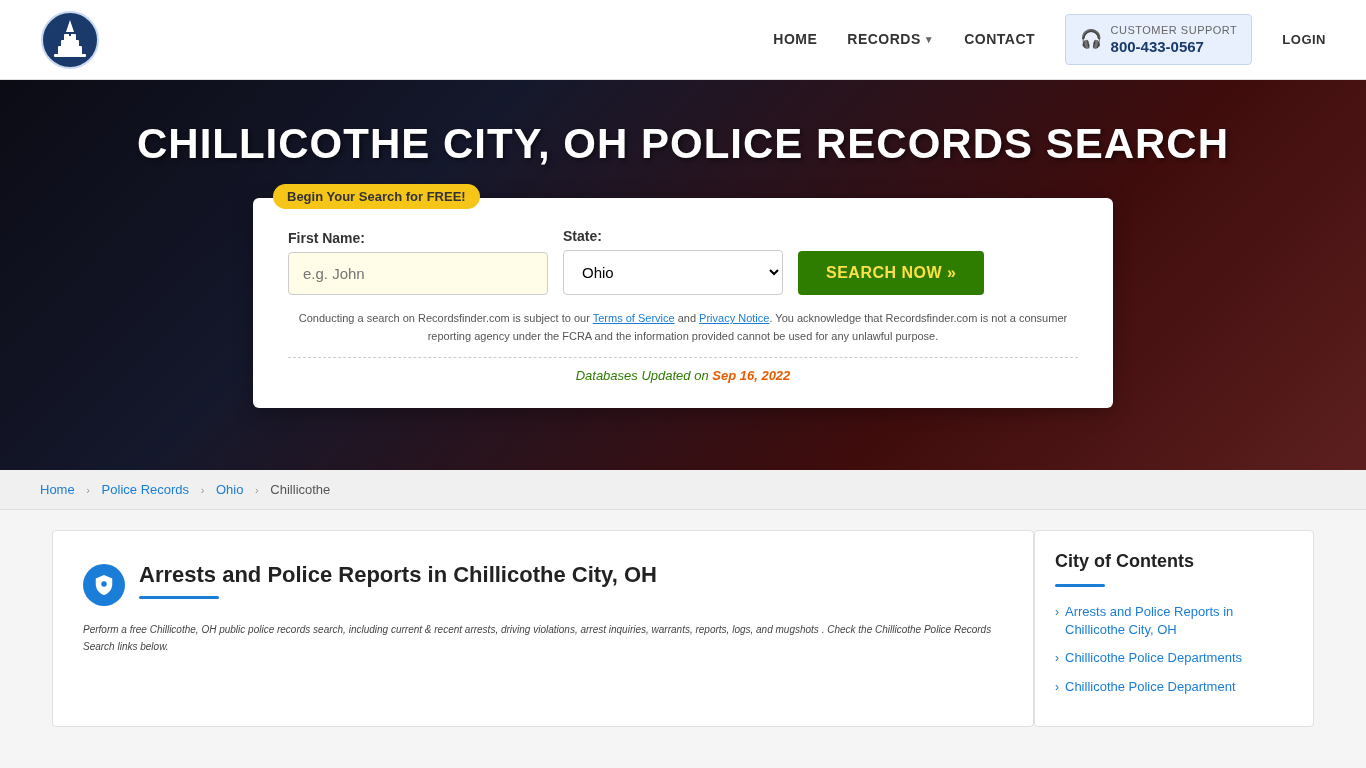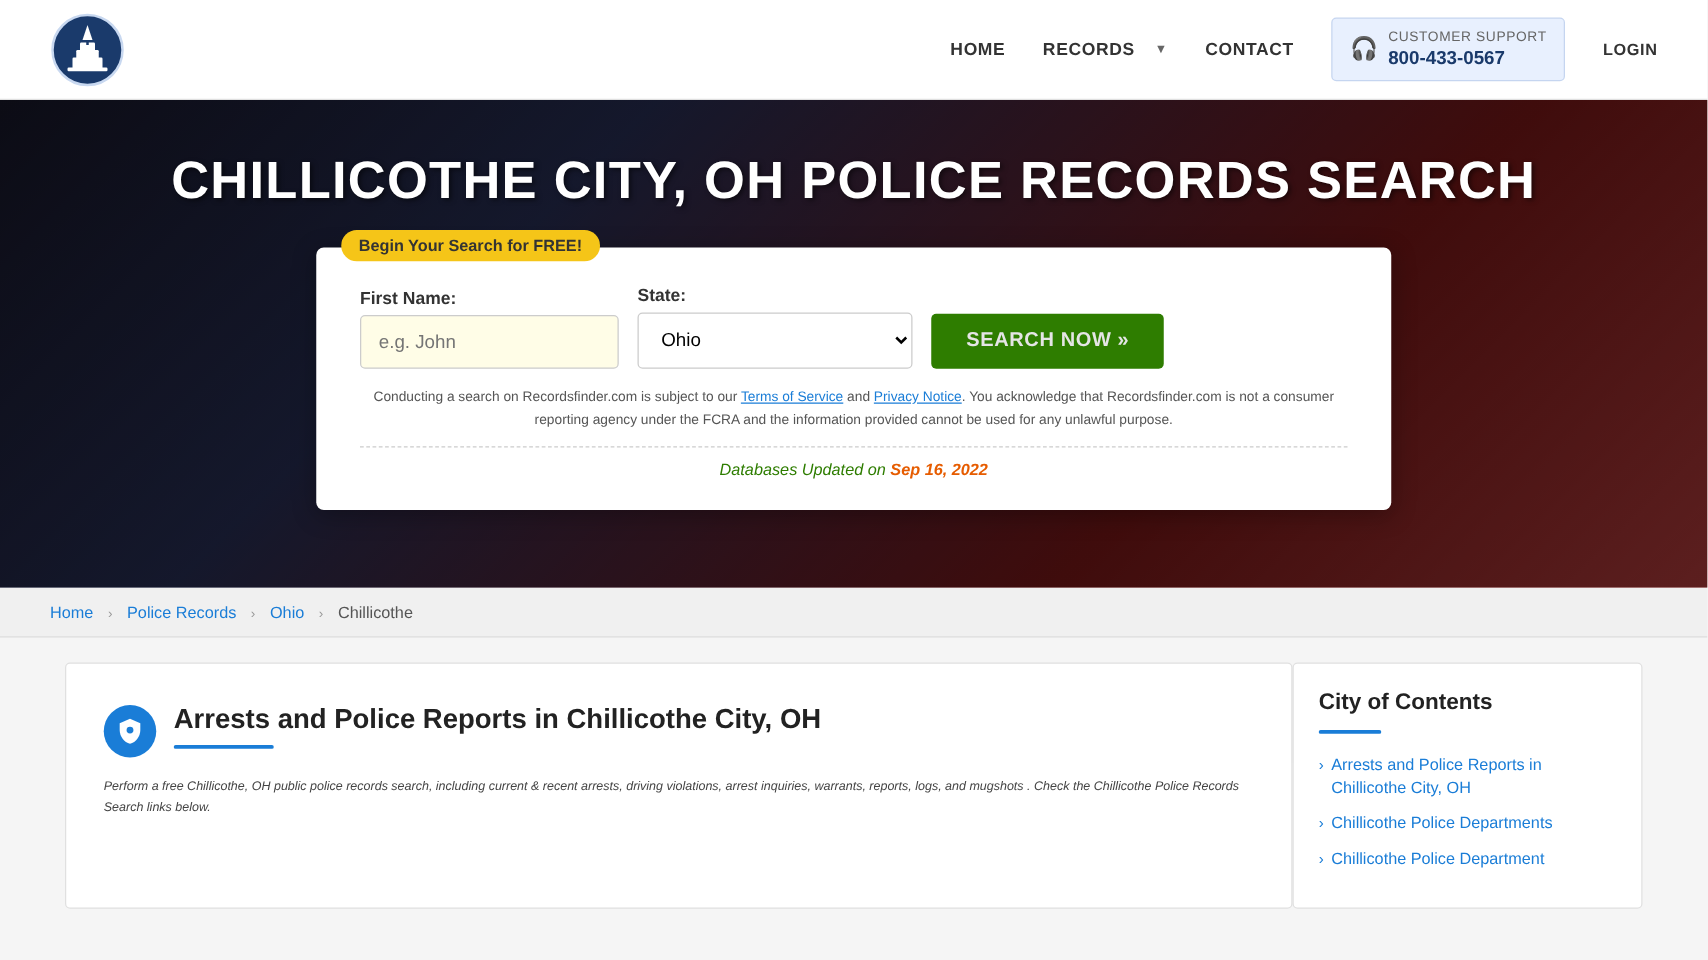--- a/index.html
+++ b/index.html
@@ -43,21 +43,21 @@
       font-size: 14px;
       font-weight: 700;
       color: #333;
       text-decoration: none;
       letter-spacing: 0.5px;
       cursor: pointer;
     }
     .nav-records {
       display: flex;
       align-items: center;
-      gap: 16px;
+      gap: 3px;
     }
     .chevron-down {
       font-size: 10px;
       color: #666;
     }
     .customer-support-btn {
       display: flex;
       align-items: center;
       gap: 8px;
       background: #e8f0fe;
@@ -152,35 +152,35 @@
       font-weight: 600;
       color: #333;
     }
     .field-group input {
       border: 1px solid #ccc;
       border-radius: 4px;
       padding: 12px 14px;
       font-size: 15px;
       background: #fffde7;
       outline: none;
-      width: 207px;
+      width: 260px;
     }
     .field-group select {
       border: 1px solid #ccc;
       border-radius: 4px;
       padding: 12px 14px;
       font-size: 15px;
       background: #fff;
       outline: none;
       width: 220px;
       cursor: pointer;
     }
     .search-btn {
       background: #2e7d00;
-      color: #e5e5e5;
+      color: #fde047;
       border: none;
       border-radius: 4px;
       padding: 13px 28px;
       font-size: 16px;
       font-weight: 700;
       cursor: pointer;
       letter-spacing: 0.5px;
       white-space: nowrap;
       text-transform: uppercase;
     }

